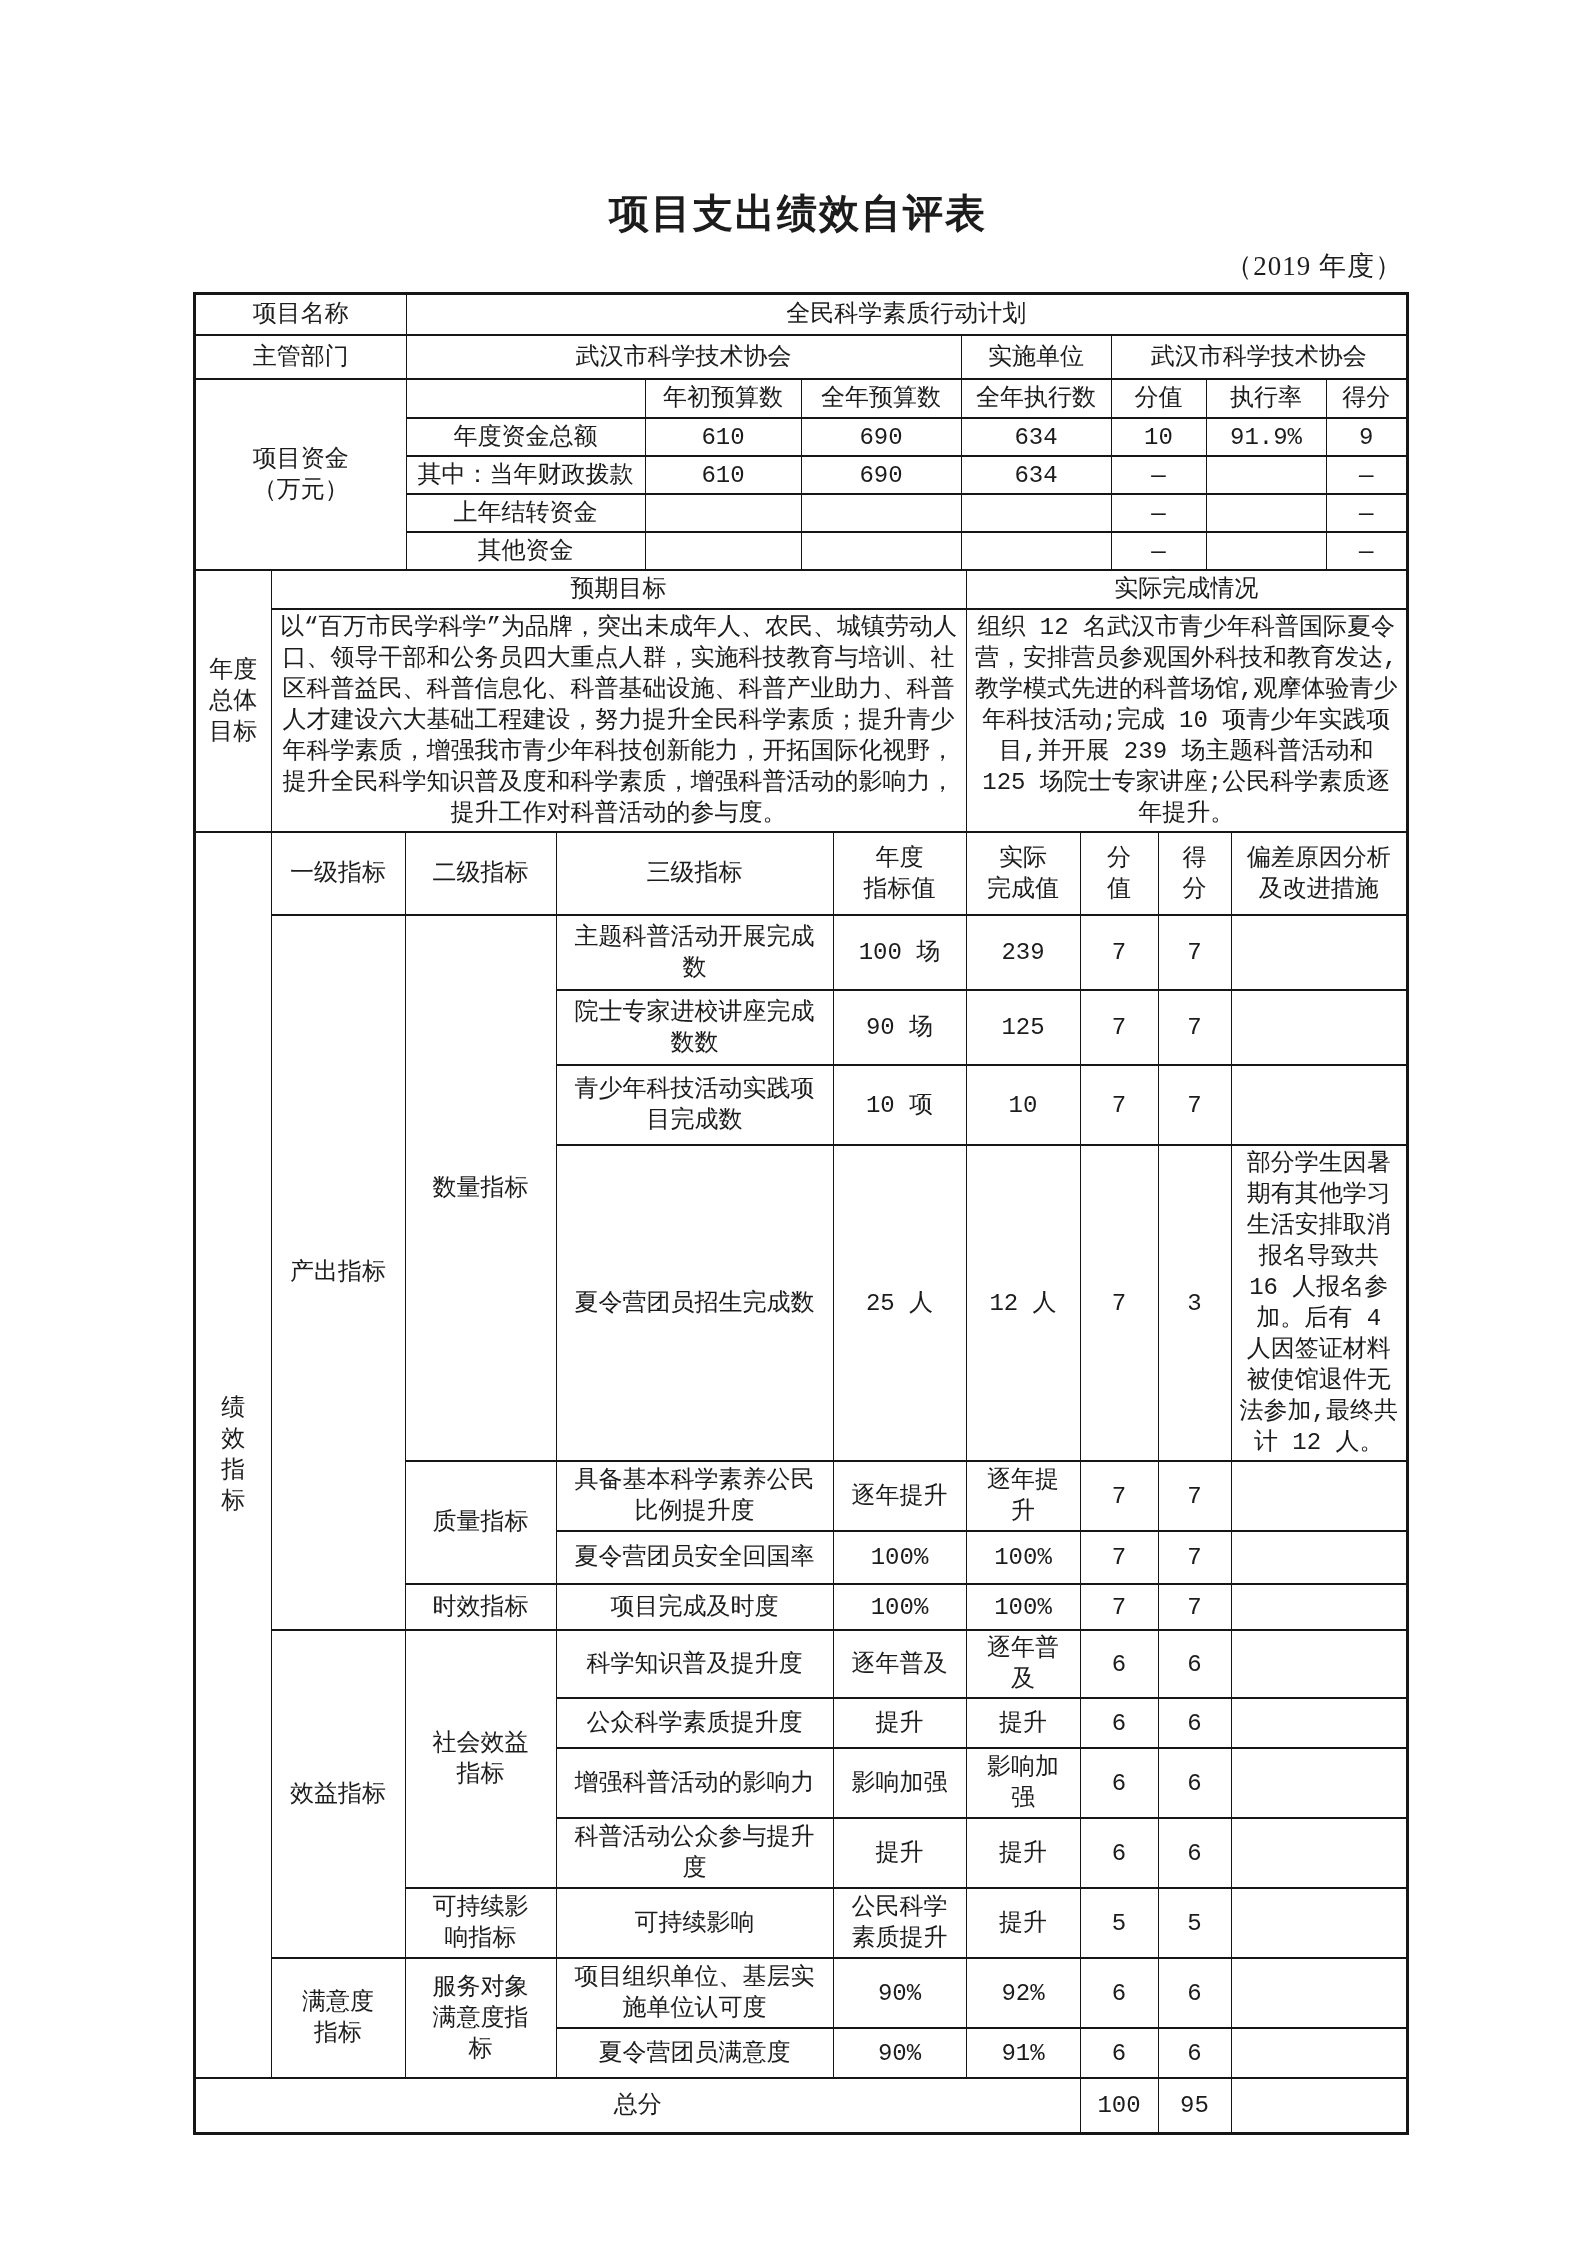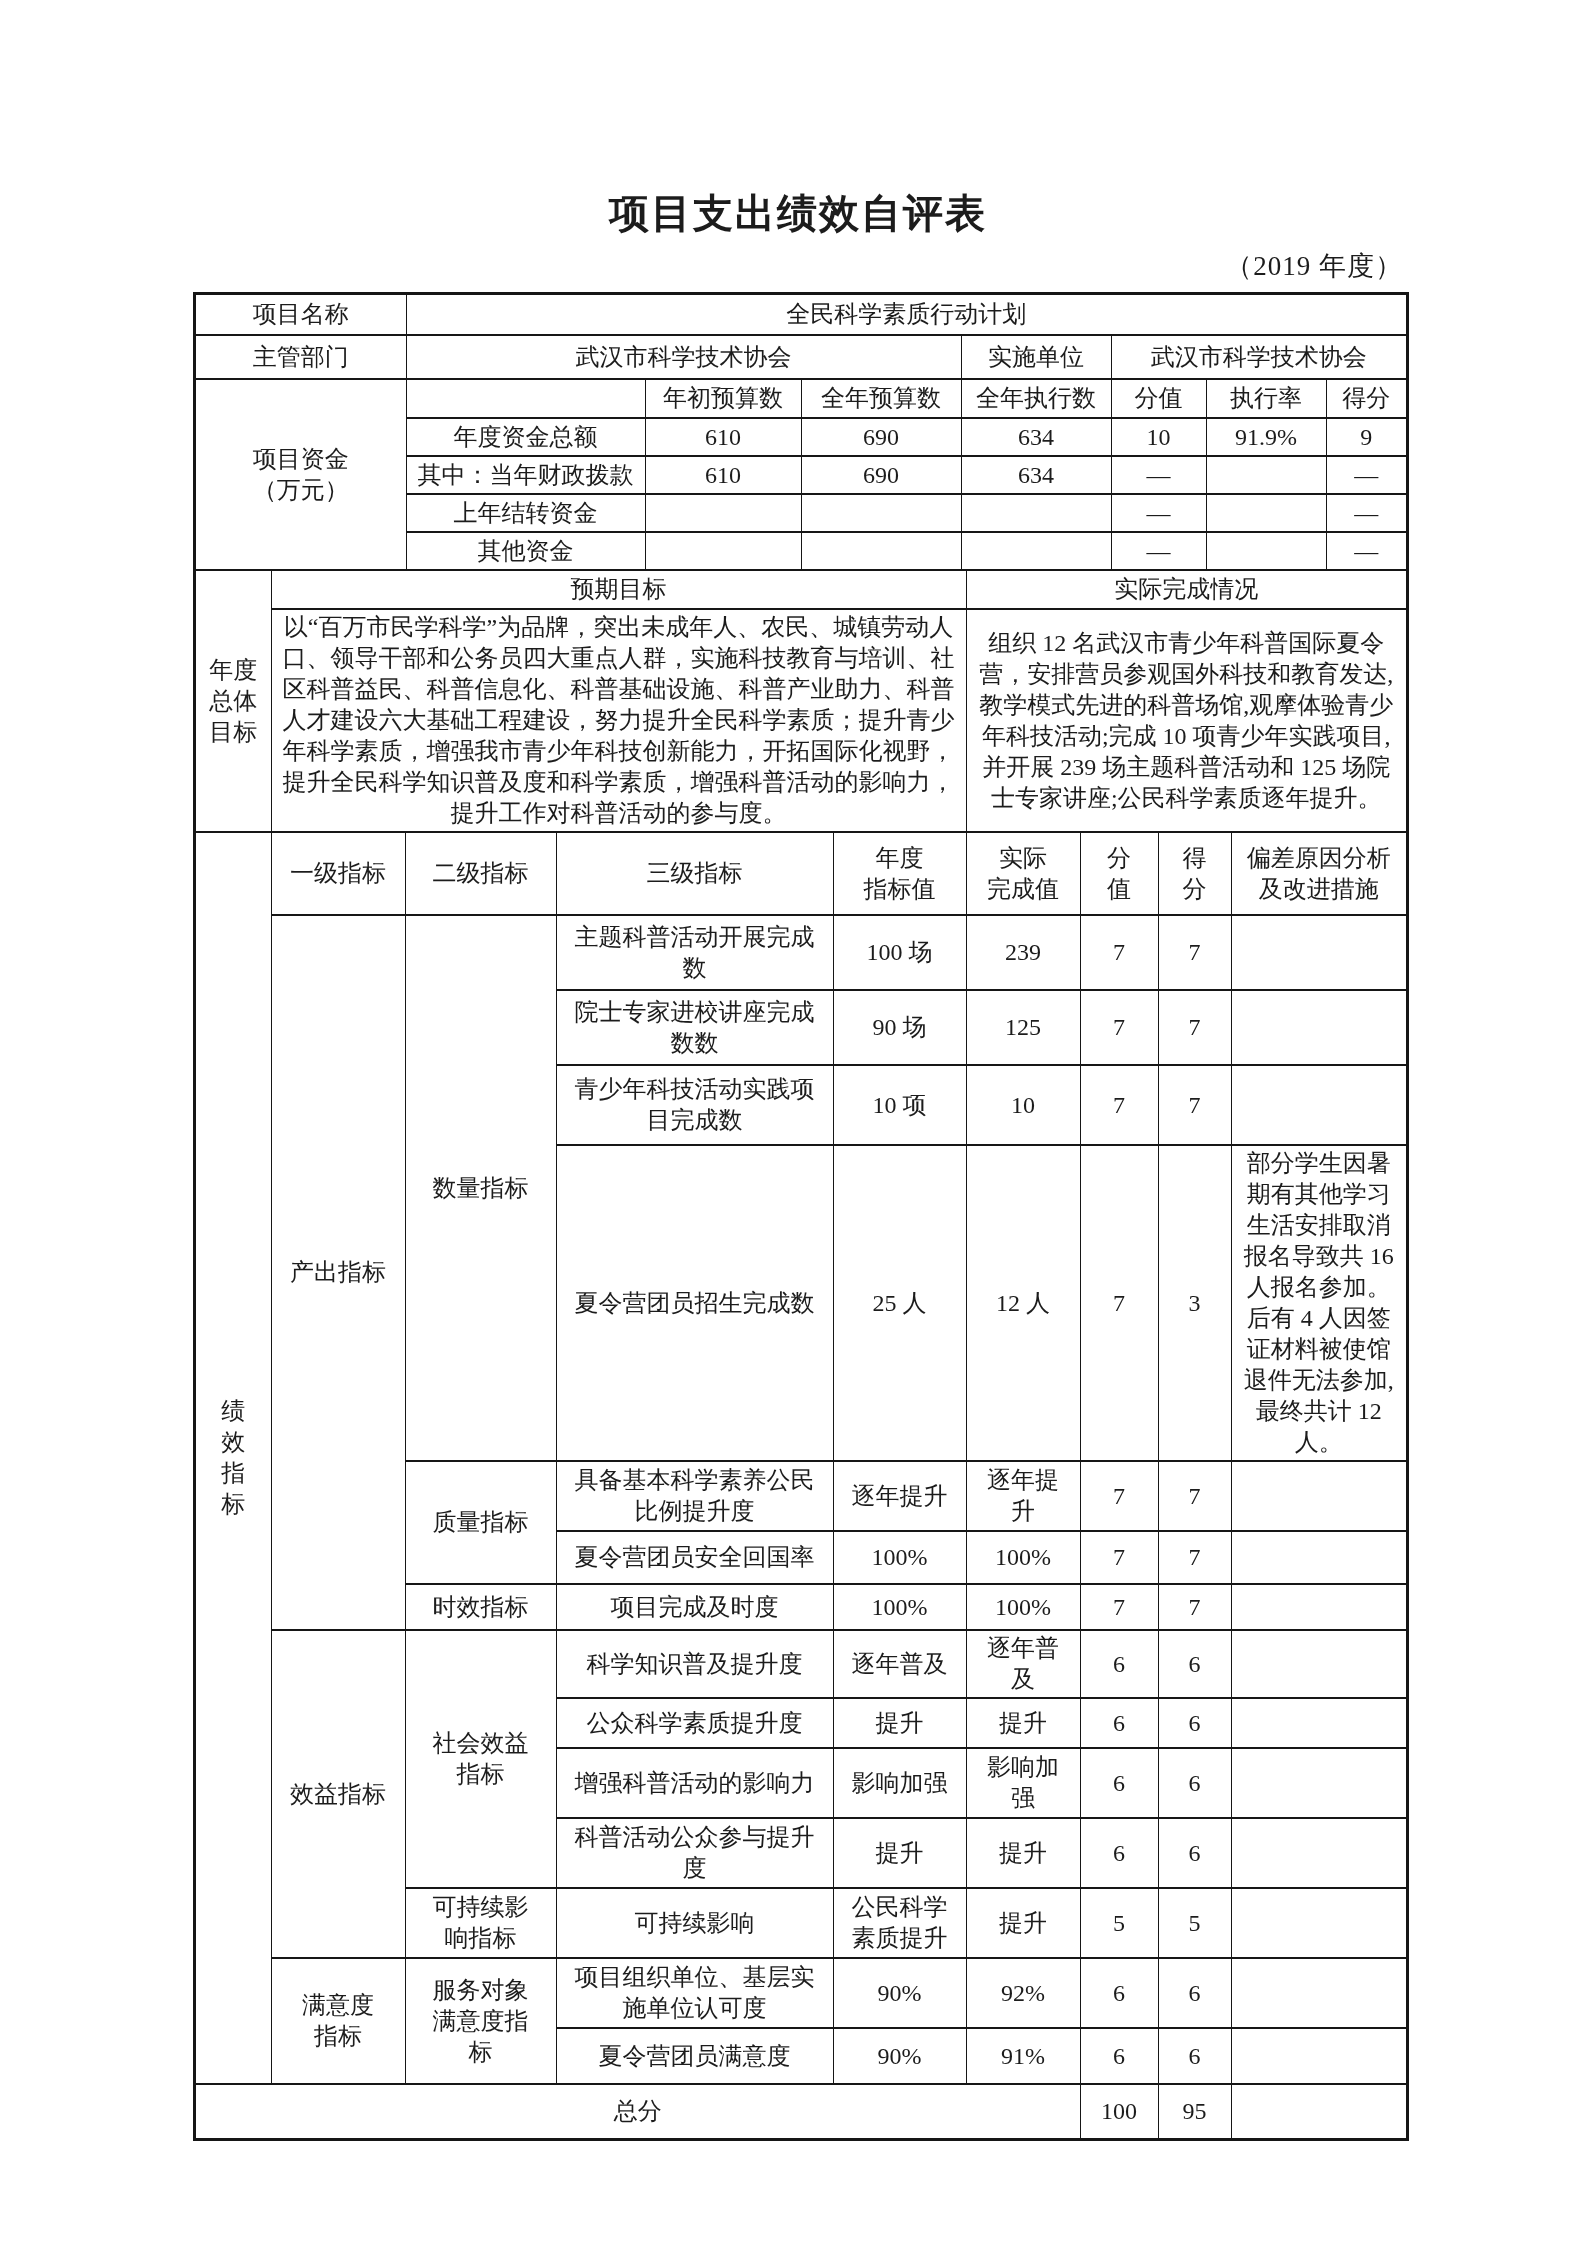--- a/index.html
+++ b/index.html
@@ -11,21 +11,21 @@
   .doc-title{
     width:1210px;margin:0 0 0 193px;padding-top:190px;
     text-align:center;font-size:40px;line-height:46px;font-weight:bold;
     font-family:"DejaVu Sans","Liberation Sans",sans-serif;letter-spacing:2px;
   }
   .doc-subtitle{
     width:1210px;margin:14px 0 0 193px;text-align:right;
     font-size:27px;line-height:32px;letter-spacing:1px;
   }
   .table-wrap{
-    width:1210px;margin:10px 0 0 193px;border:3px solid #161616;box-sizing:content-box;
+    width:1210px;margin:10px 0 0 193px;border:3px solid #161616;box-sizing:content-box;font-family:Liberation Mono, monospace;
   }
   table.grid{
     border-collapse:collapse;width:1210px;table-layout:fixed;border:hidden;
   }
   .grid td{
     border:2px solid #161616;border-left-width:1.5px;border-right-width:1.5px;
     padding:2px 8px;text-align:center;vertical-align:middle;
     font-size:24px;line-height:31px;white-space:pre-line;
     overflow:hidden;
   }
@@ -316,21 +316,21 @@
 满意度指
 标</td>
         <td>项目组织单位、基层实
 施单位认可度</td>
         <td>90%</td>
         <td>92%</td>
         <td>6</td>
         <td>6</td>
         <td class="dev-cell"></td>
       </tr>
-      <tr style="height:56px">
+      <tr style="height:50px">
         <td>夏令营团员满意度</td>
         <td>90%</td>
         <td>91%</td>
         <td>6</td>
         <td>6</td>
         <td class="dev-cell"></td>
       </tr>
       <tr style="height:54px">
         <td colspan="6">总分</td>
         <td>100</td>

